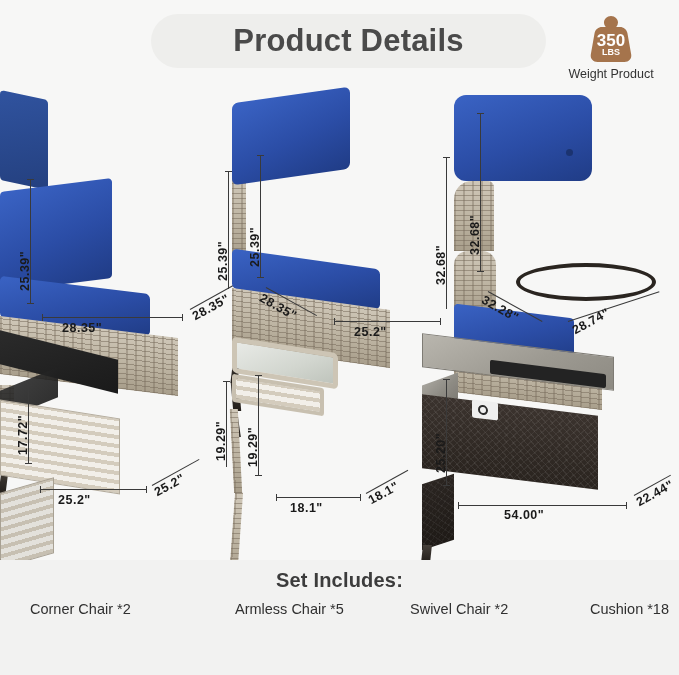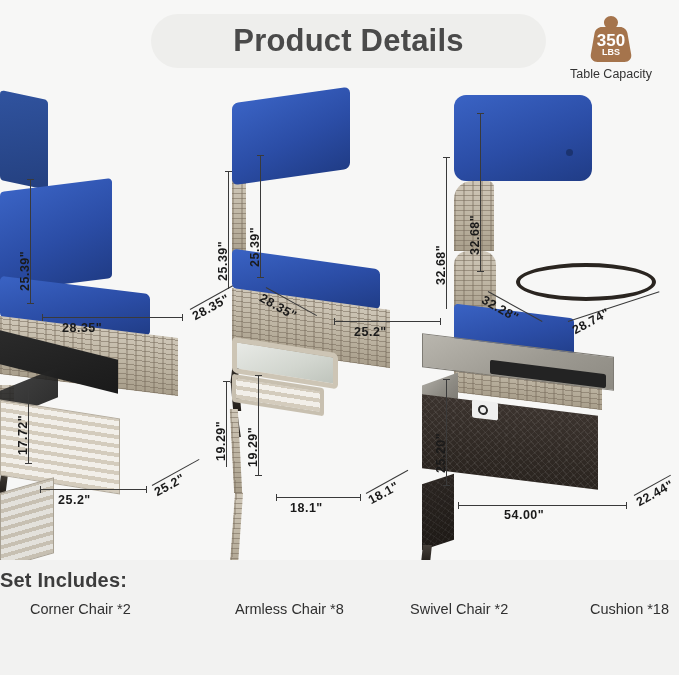--- a/index.html
+++ b/index.html
@@ -124,21 +124,21 @@
   .wood-top  { background: linear-gradient(150deg, #b9b6ae 0%, #9d9a92 55%, #8d8a82 100%); }
 
   
   .footer {
     position: absolute;
     left: 0; top: 560px;
     width: 679px; height: 115px;
     background: #f2f2f1;
   }
   .set-title {
-    text-align: left;
+    text-align: center;
     font-size: 20px;
     font-weight: bold;
     color: #3c3c3c;
     padding-top: 9px;
     letter-spacing: .2px;
   }
   .set-grid {
     display: grid;
     grid-template-columns: 205px 175px 180px 119px;
     padding: 9px 0 0 30px;
@@ -165,21 +165,21 @@
   <div class="title-text">Product Details</div>
 
   <div class="badge-wrap">
     <div class="weight-icon">
       <svg width="52" height="50" viewBox="0 0 52 50">
         <path d="M26 2c-4 0-7 3-7 6.6 0 1.7.7 3.3 1.8 4.4H17c-3.6 0-6.6 2.5-7.4 6L5.8 40.5C5.1 44.7 8.3 48 12.5 48h27c4.2 0 7.4-3.3 6.7-7.5l-3.8-21.5c-.8-3.5-3.8-6-7.4-6h-3.8A6.5 6.5 0 0 0 33 8.6C33 5 30 2 26 2z" fill="#a5744c"></path>
       </svg>
       <div class="badge-num">350</div>
       <div class="badge-unit">LBS</div>
     </div>
-    <div class="badge-caption">Table Capacity</div>
+    <div class="badge-caption">Weight Product</div>
   </div>
 </div>
 
 <div class="row row1">
 
   <div class="cell" style="left:0; width:232px;">
     <div class="furn">
 
       <div class="cushion-l" style="left:40px; top:28px; width:48px; height:90px; transform:skewY(12deg);"></div>
 
@@ -370,17 +370,17 @@
 
     <div class="lead d" style="left:212px; top:150px; width:42px; transform:rotate(-29deg);"></div>
     <div class="dim diagL" style="left:212px; top:152px;">22.44"</div>
   </div>
 </div>
 
 <div class="footer">
   <div class="set-title">Set Includes:</div>
   <div class="set-grid">
     <div class="set-item">Corner Chair *2</div>
-    <div class="set-item">Armless Chair  *8</div>
+    <div class="set-item">Armless Chair  *5</div>
     <div class="set-item">Swivel Chair *2</div>
     <div class="set-item">Cushion *18</div>
   </div>
 </div>
 
 </body></html>

